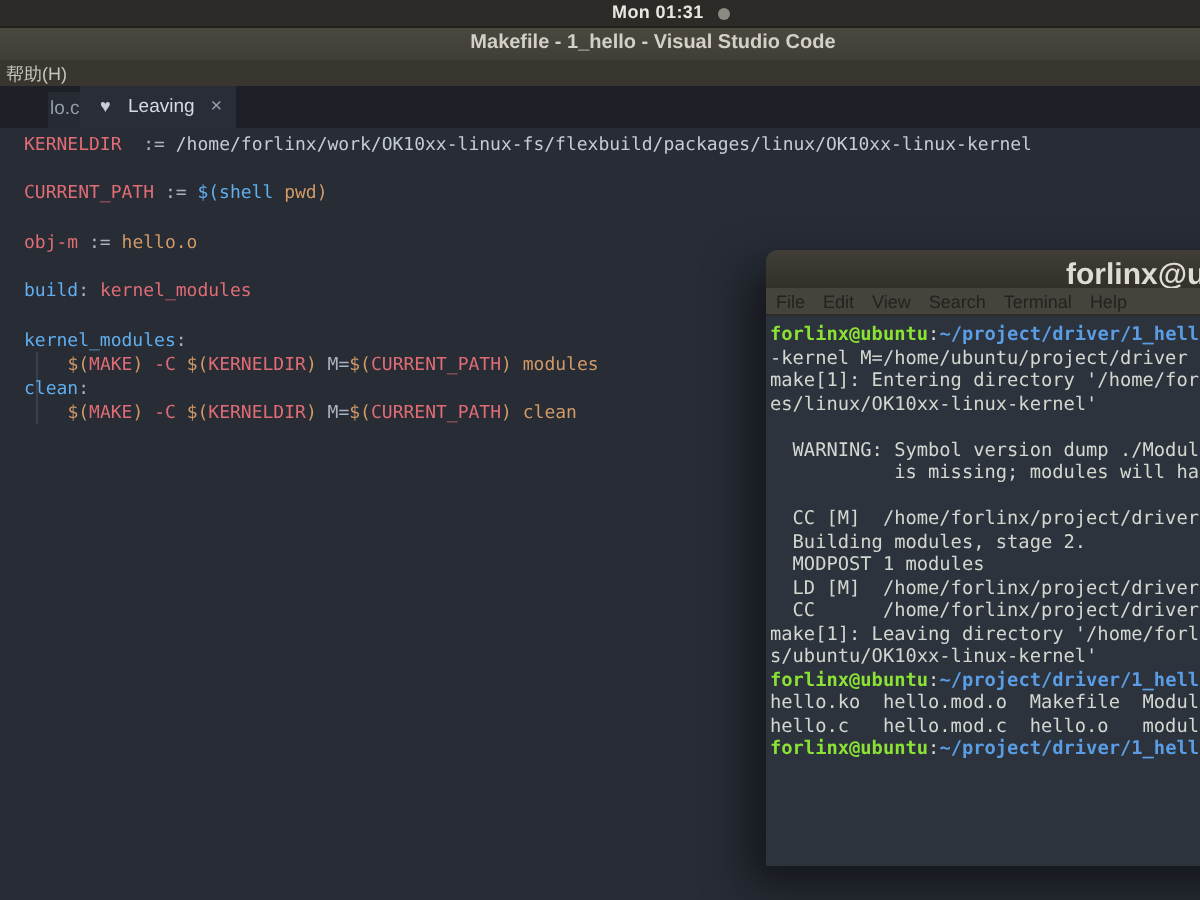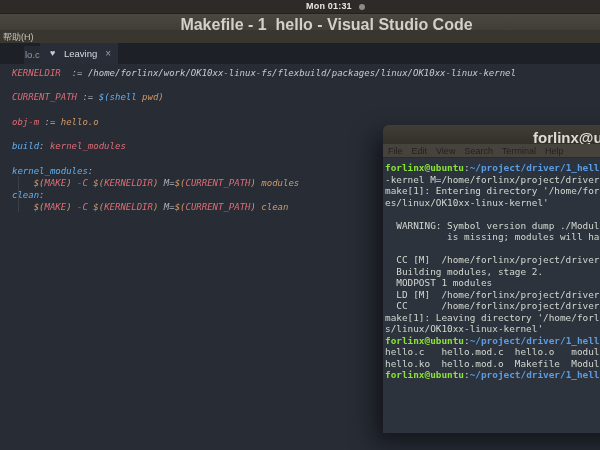--- a/index.html
+++ b/index.html
@@ -13,36 +13,36 @@
   .clock{position:absolute;left:306px;top:1px;font-size:9px;font-weight:bold;
          color:#e9e7e2;letter-spacing:.2px;}
   .clock-dot{position:absolute;left:359px;top:4px;width:6px;height:6px;border-radius:50%;
              background:#8d8a83;}
 
   
   .vs-titlebar{position:absolute;left:0;top:13px;width:600px;height:17px;
                background:linear-gradient(#4b4840,#413e37);border-bottom:1px solid #302d28;
                z-index:5;}
   .vs-title{position:absolute;left:0;right:0;top:3px;text-align:center;
-            padding-left:53px;font-size:16px;font-weight:bold;color:#d3d0c7;}
+            padding-left:53px;font-size:10px;font-weight:bold;color:#d3d0c7;}
   .vs-menubar{position:absolute;left:0;top:30px;width:600px;height:13px;
               background:#393630;z-index:5;}
   .vs-menu-help{position:absolute;left:3px;top:1px;font-size:9px;color:#c7c4bc;}
   .vs-tabbar{position:absolute;left:0;top:43px;width:600px;height:21px;
              background:#1d2127;z-index:5;}
   .tab-partial{position:absolute;left:0;top:3px;width:17px;height:18px;background:#262b33;
                color:#959da8;font-size:9.5px;line-height:17px;padding-left:1px;overflow:hidden;margin-left:24px;}
   .tab-active{position:absolute;left:40px;top:0px;width:78px;height:21px;background:#282d37;
               display:flex;align-items:center;}
   .tab-icon{width:9px;height:9px;margin-left:10px;font-size:9px;line-height:9px;color:#c9ccd3;}
   .tab-label{margin-left:5px;font-size:9.5px;color:#d7dae0;}
   .tab-close{margin-left:8px;font-size:10px;color:#9aa0ac;line-height:10px;}
 
   .editor{position:absolute;left:0;top:64px;width:600px;height:386px;background:#272c35;z-index:4;}
-  .code{position:absolute;left:12px;top:3px;font-style:italic;}
+  .code{position:absolute;left:12px;top:3px;}
   .code .line{white-space:pre;font-family:"DejaVu Sans Mono",monospace;
               font-size:9px;line-height:12.2px;height:12.2px;}
   .indent-guide{position:absolute;left:18px;top:112px;width:1px;height:36px;background:#3a4049;}
 
   
   .tok-var{color:#e06c75;}
   .tok-op{color:#abb2bf;}
   .tok-plain{color:#abb2bf;}
   .tok-path{color:#c6ccd6;}
   .tok-target{color:#61afef;}
@@ -120,35 +120,35 @@
         <span class="m-item">File</span>
         <span class="m-item">Edit</span>
         <span class="m-item">View</span>
         <span class="m-item">Search</span>
         <span class="m-item">Terminal</span>
         <span class="m-item">Help</span>
       </div>
     <div class="t-body">
       <div class="t-out">
           <div class="line"><span class="tok-g">forlinx@ubuntu</span><span class="tok-w">:</span><span class="tok-b">~/project/driver/1_hell</span></div>
-          <div class="line"><span class="tok-w">-kernel M=/home/forlinx/project/driver</span></div>
+          <div class="line"><span class="tok-w">-kernel M=/home/ubuntu/project/driver</span></div>
           <div class="line"><span class="tok-w">make[1]: Entering directory '/home/for</span></div>
           <div class="line"><span class="tok-w">es/linux/OK10xx-linux-kernel'</span></div>
           <div class="line">&nbsp;</div>
           <div class="line"><span class="tok-w">  WARNING: Symbol version dump ./Modul</span></div>
           <div class="line"><span class="tok-w">           is missing; modules will ha</span></div>
           <div class="line">&nbsp;</div>
           <div class="line"><span class="tok-w">  CC [M]  /home/forlinx/project/driver</span></div>
           <div class="line"><span class="tok-w">  Building modules, stage 2.</span></div>
           <div class="line"><span class="tok-w">  MODPOST 1 modules</span></div>
           <div class="line"><span class="tok-w">  LD [M]  /home/forlinx/project/driver</span></div>
           <div class="line"><span class="tok-w">  CC      /home/forlinx/project/driver</span></div>
           <div class="line"><span class="tok-w">make[1]: Leaving directory '/home/forl</span></div>
-          <div class="line"><span class="tok-w">s/linux/OK10xx-linux-kernel'</span></div>
+          <div class="line"><span class="tok-w">s/ubuntu/OK10xx-linux-kernel'</span></div>
           <div class="line"><span class="tok-g">forlinx@ubuntu</span><span class="tok-w">:</span><span class="tok-b">~/project/driver/1_hell</span></div>
+          <div class="line"><span class="tok-w">hello.ko  hello.mod.o  Makefile  Modul</span></div>
           <div class="line"><span class="tok-w">hello.c   hello.mod.c  hello.o   modul</span></div>
-          <div class="line"><span class="tok-w">hello.ko  hello.mod.o  Makefile  Modul</span></div>
           <div class="line"><span class="tok-g">forlinx@ubuntu</span><span class="tok-w">:</span><span class="tok-b">~/project/driver/1_hell</span></div>
         </div>
     </div>
   </div>
 
 </div>
 
 </body></html>

